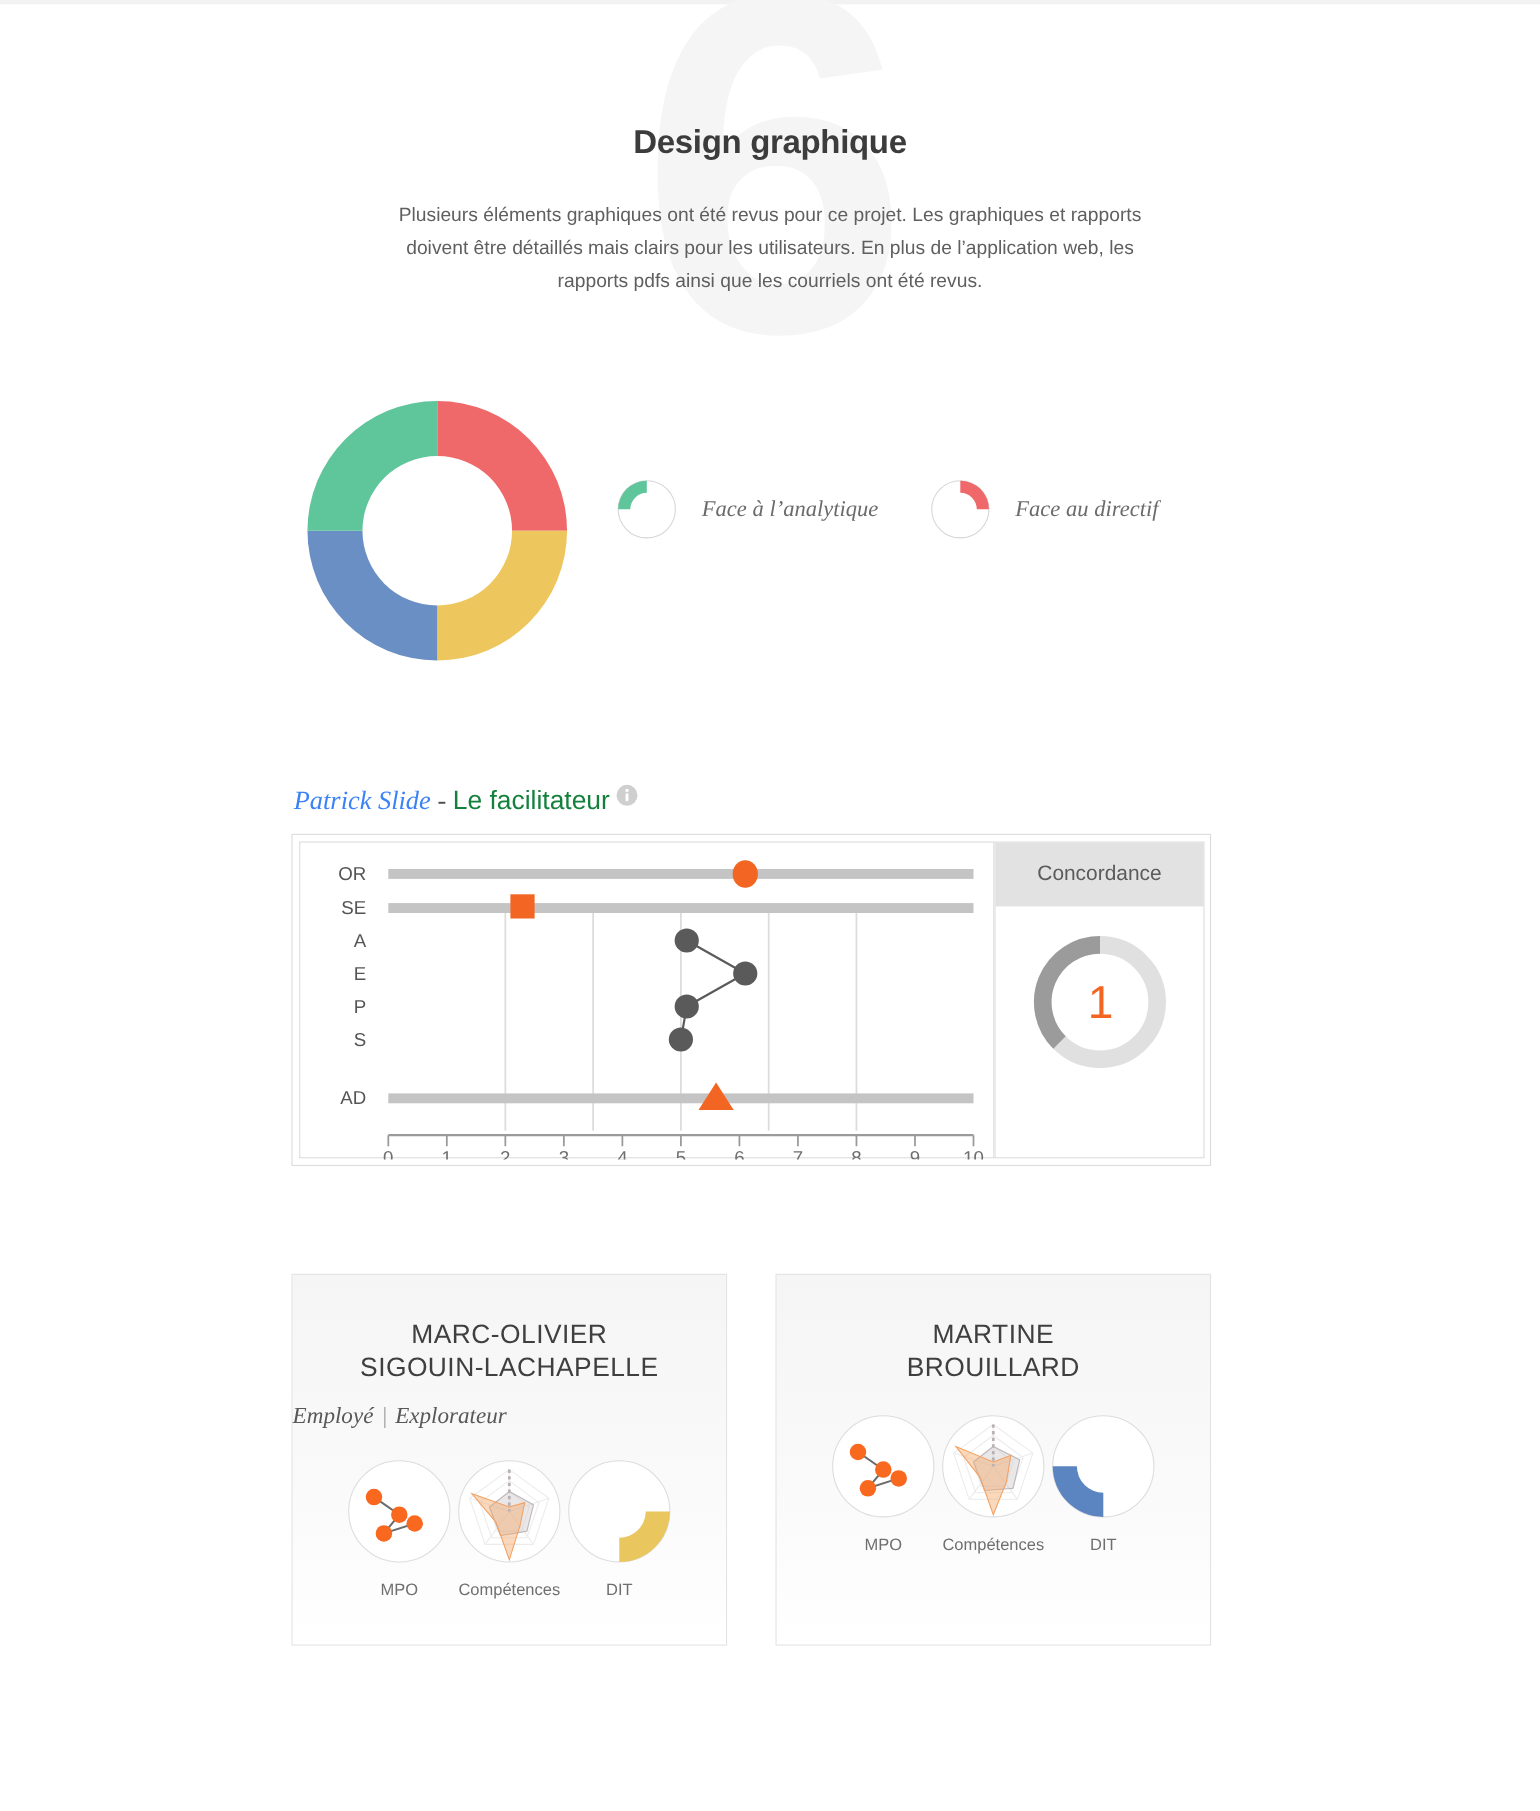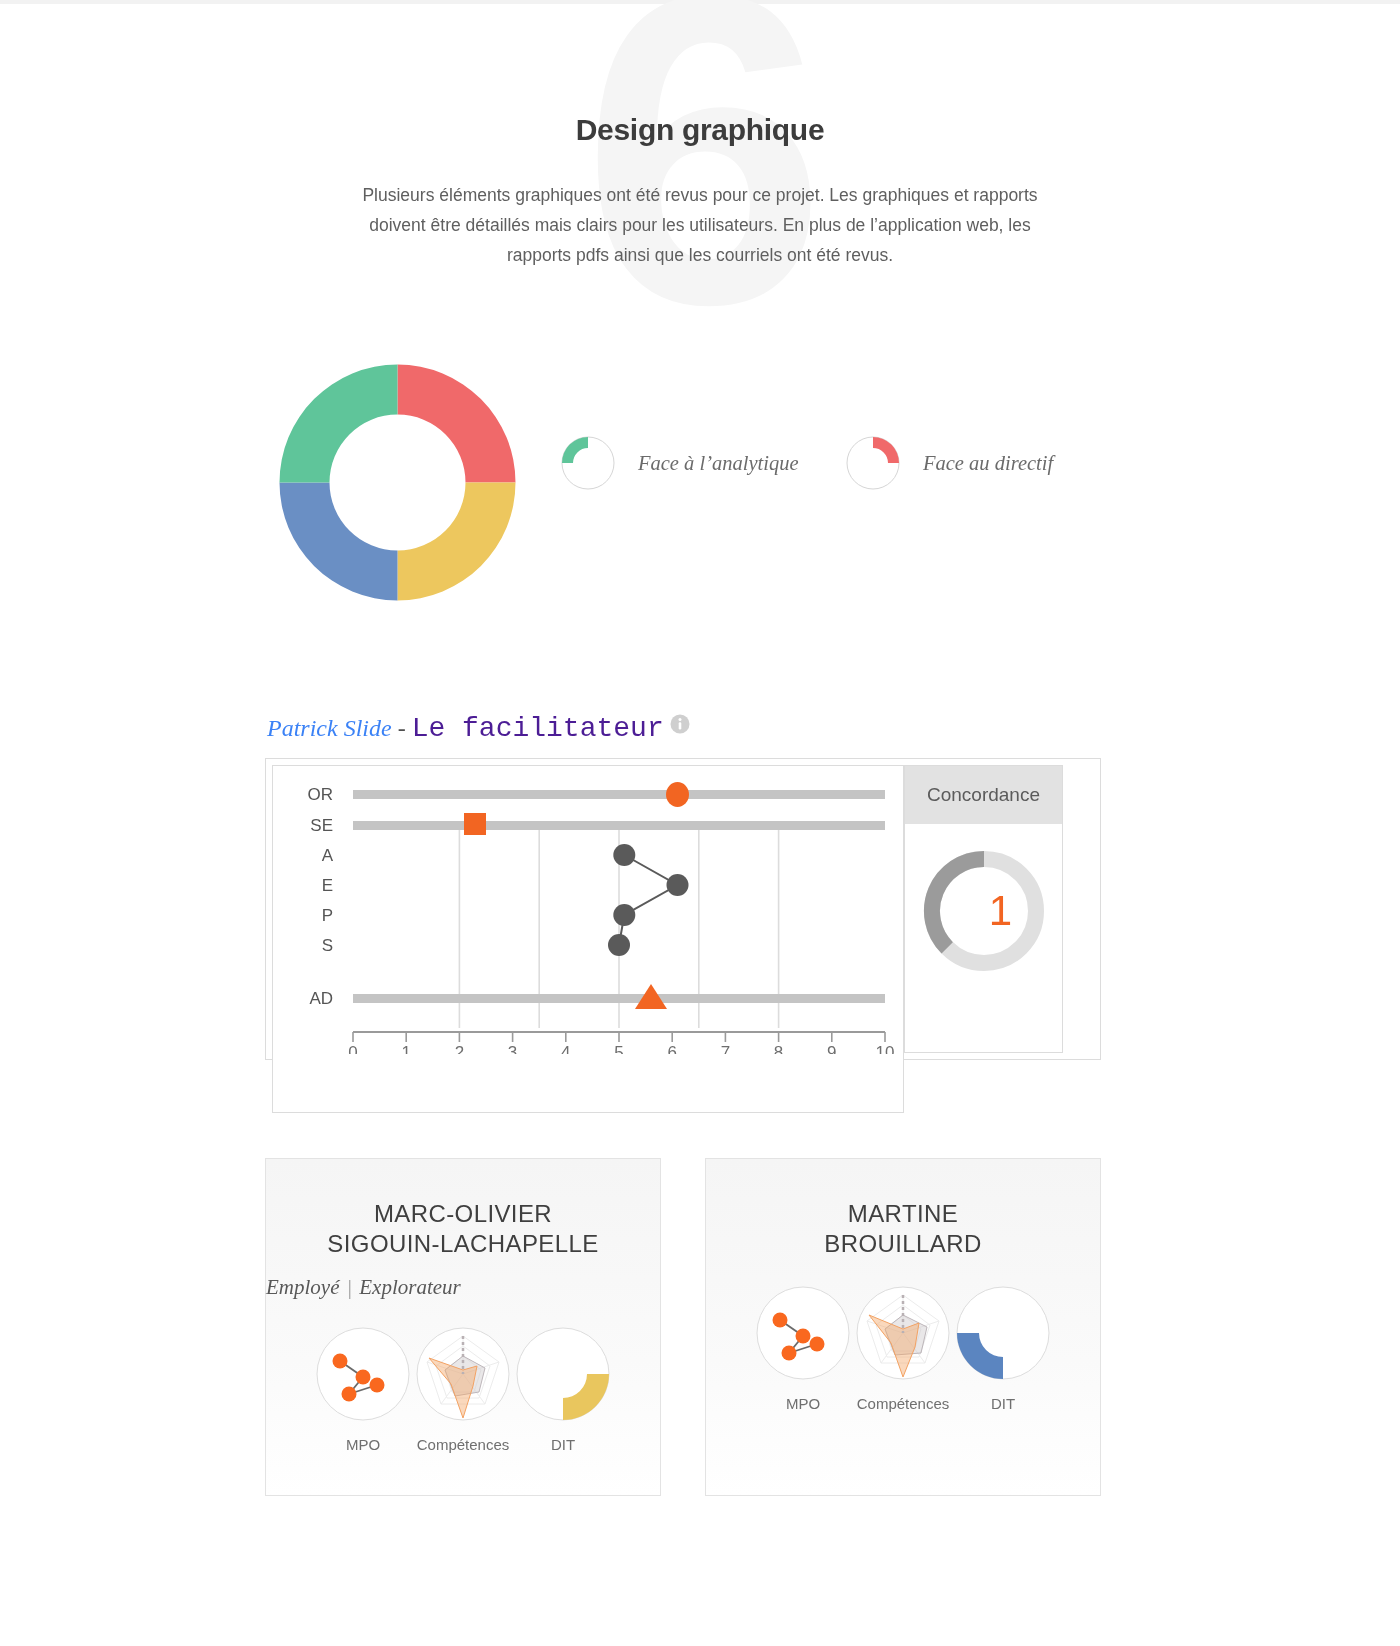--- a/index.html
+++ b/index.html
@@ -46,36 +46,36 @@
     font-size:20.5px; color:#6b6b6b; white-space:nowrap;
   }
 
   
   .mpo-title{
     position:absolute; top:712px; left:267px;
     font-size:24px; white-space:nowrap;
   }
   .mpo-title .nm{font-family:"Liberation Serif", serif; font-style:italic; color:#3b82f6;}
   .mpo-title .dash{font-family:"Liberation Serif", serif; color:#4f4f4f;}
-  .mpo-title .role{color:#4c1d95; font-family:Liberation Mono, monospace; font-size:28px;}
+  .mpo-title .role{color:#15803d; font-family:Liberation Sans, sans-serif; font-size:24px;}
   .info-ico{display:inline-block; vertical-align:2px; margin-left:6px;}
 
   .mpo-panel{
     position:absolute; top:758px; left:265px;
     width:836px; height:302px;
     background:#fff; border:1px solid #dcdcdc; box-sizing:border-box;
   }
   .mpo-left{
     position:absolute; top:6px; left:6px;
-    width:632px; height:348px;
+    width:632px; height:288px;
     background:#fff; border:1px solid #dcdcdc; box-sizing:border-box;text-align:right;
   }
   .mpo-right{
     position:absolute; top:6px; left:638px;
-    width:159px; height:288px;
+    width:191px; height:288px;
     border:1px solid #dcdcdc; box-sizing:border-box; background:#fff;
   }
   .conc-head{
     height:58px; background:#e2e2e2;
     display:flex; align-items:center; justify-content:center;
     font-size:19px; color:#5b5b5b;
   }
   .conc-body{height:229px; position:relative;}
   .conc-gauge{position:absolute; top:26px; left:50%; transform:translateX(-50%); width:122px;height:122px;}
   .conc-val{

